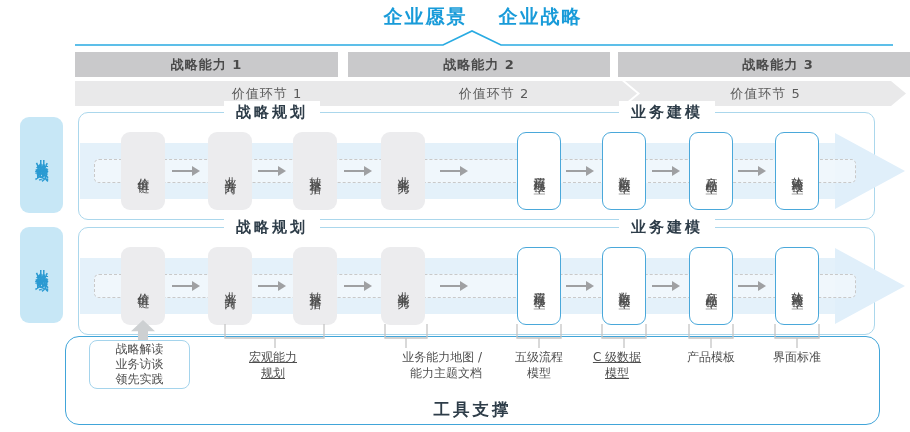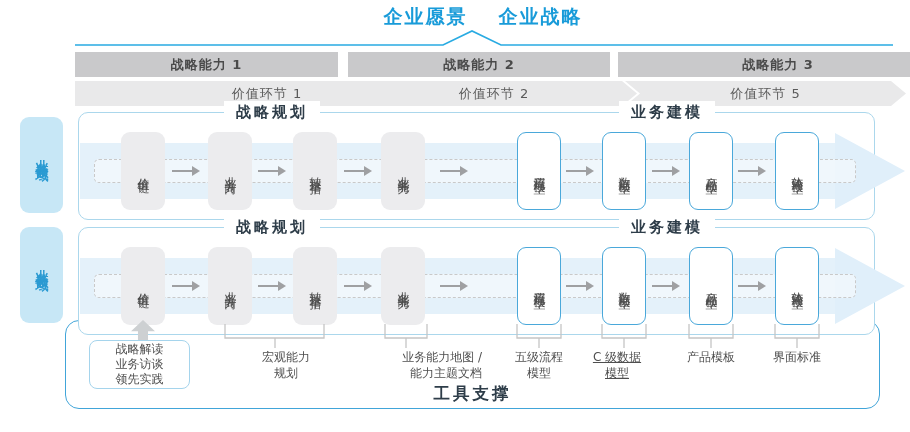--- a/index.html
+++ b/index.html
@@ -35,21 +35,21 @@
   .bx{position:absolute;width:44px;height:78px;top:20px;border-radius:9px;
     display:flex;align-items:center;justify-content:center;box-sizing:border-box;}
   .bx .vt{writing-mode:vertical-rl;letter-spacing:2px;font-size:12px;color:#4c4c4c;line-height:15px;}
   .bx.gray{background:#ececee;}
   .bx.blue{background:#fff;border:1.5px solid #4aa8da;}
   .harrow{position:absolute;top:54px;width:28px;height:10px;}
   .harrow::before{content:"";position:absolute;left:0;right:7px;top:4.2px;height:1.5px;background:#9fa0a2;}
   .harrow::after{content:"";position:absolute;right:0;top:0;border-top:5px solid transparent;
     border-bottom:5px solid transparent;border-left:8px solid #9fa0a2;}
   
-  .tool{position:absolute;left:65px;top:320px;width:815px;height:89px;border:1.5px solid #41a5d9;
+  .tool{position:absolute;left:65px;top:336px;width:815px;height:89px;border:1.5px solid #41a5d9;
     border-radius:14px;box-sizing:border-box;}
   .tool-label{position:absolute;bottom:3px;left:0;width:100%;text-align:center;
     font-size:16.5px;font-weight:bold;color:#2e3d49;letter-spacing:3px;}
   
   .braces-svg{position:absolute;left:0;top:0;pointer-events:none;}
   .up-arrow{position:absolute;left:131px;top:320px;width:24px;height:27px;background:#cdd0d2;
     clip-path:polygon(50% 0,100% 42%,71% 42%,71% 100%,29% 100%,29% 42%,0 42%);}
   .src-box{position:absolute;left:89px;top:340px;width:101px;height:49px;border:1.2px solid #a5d4ec;
     border-radius:8px;background:#fff;box-sizing:border-box;display:flex;align-items:center;justify-content:center;
     font-size:12px;line-height:15px;color:#4f4f4f;text-align:center;white-space:pre-line;}
@@ -185,21 +185,21 @@
       <path d="M775,324 V338 H819 V324 M797,338 V348"></path>
     </g>
   </svg>
 
   <div class="up-arrow"></div>
 
   <div class="src-box">战略解读
 业务访谈
 领先实践</div>
 
-  <div class="ann" style="left:206px;">宏观能力
+  <div class="ann" style="left:193px;text-decoration:underline;">宏观能力
 规划</div>
   <div class="ann" style="left:322px;text-align:right;">业务能力地图 /
 能力主题文档</div>
   <div class="ann" style="left:459px;">五级流程
 模型</div>
   <div class="ann" style="left:537px;text-decoration:underline;">C 级数据
 模型</div>
   <div class="ann" style="left:631px;">产品模板</div>
   <div class="ann" style="left:717px;">界面标准</div>
 

